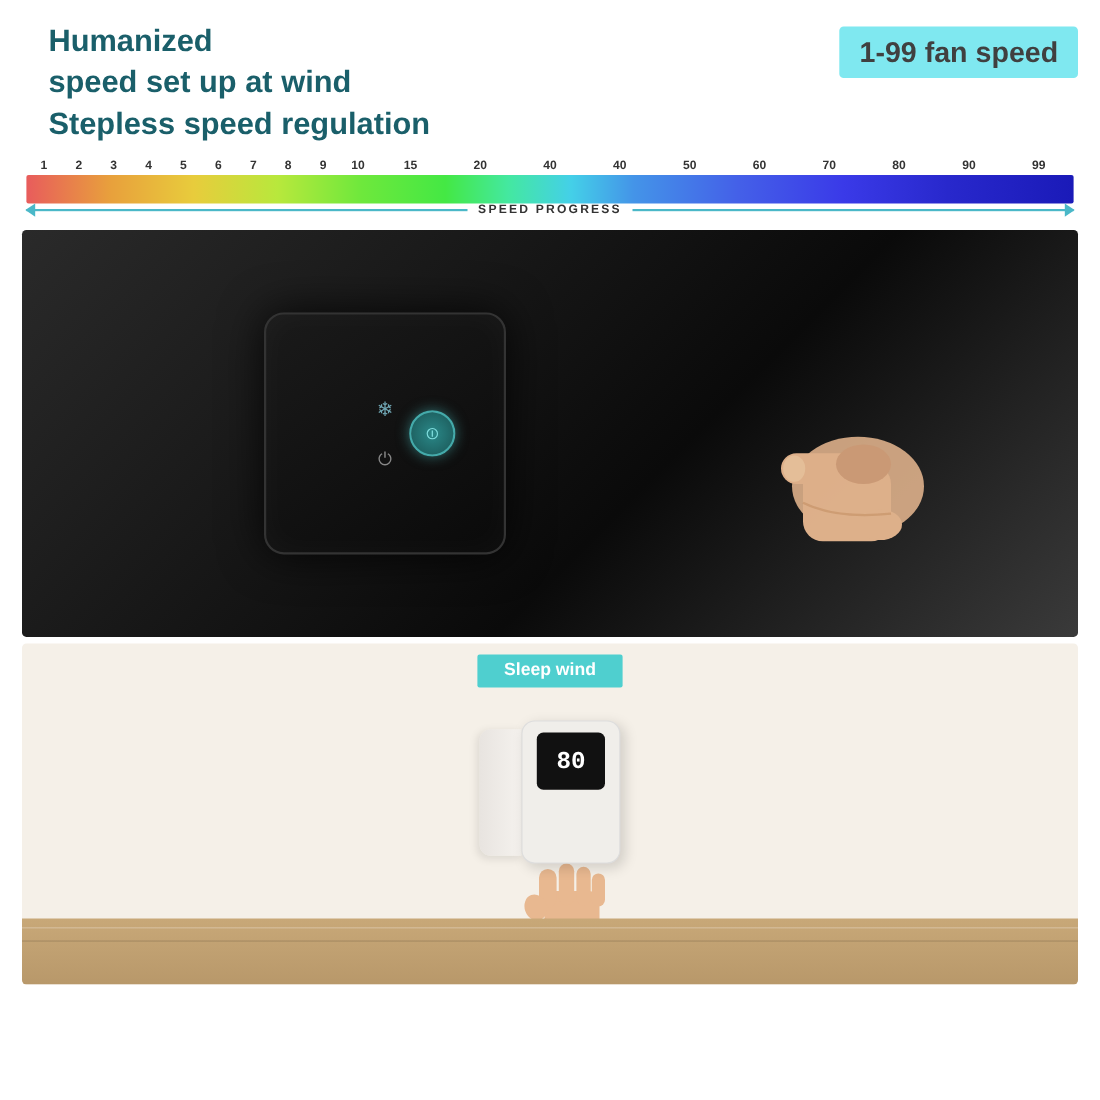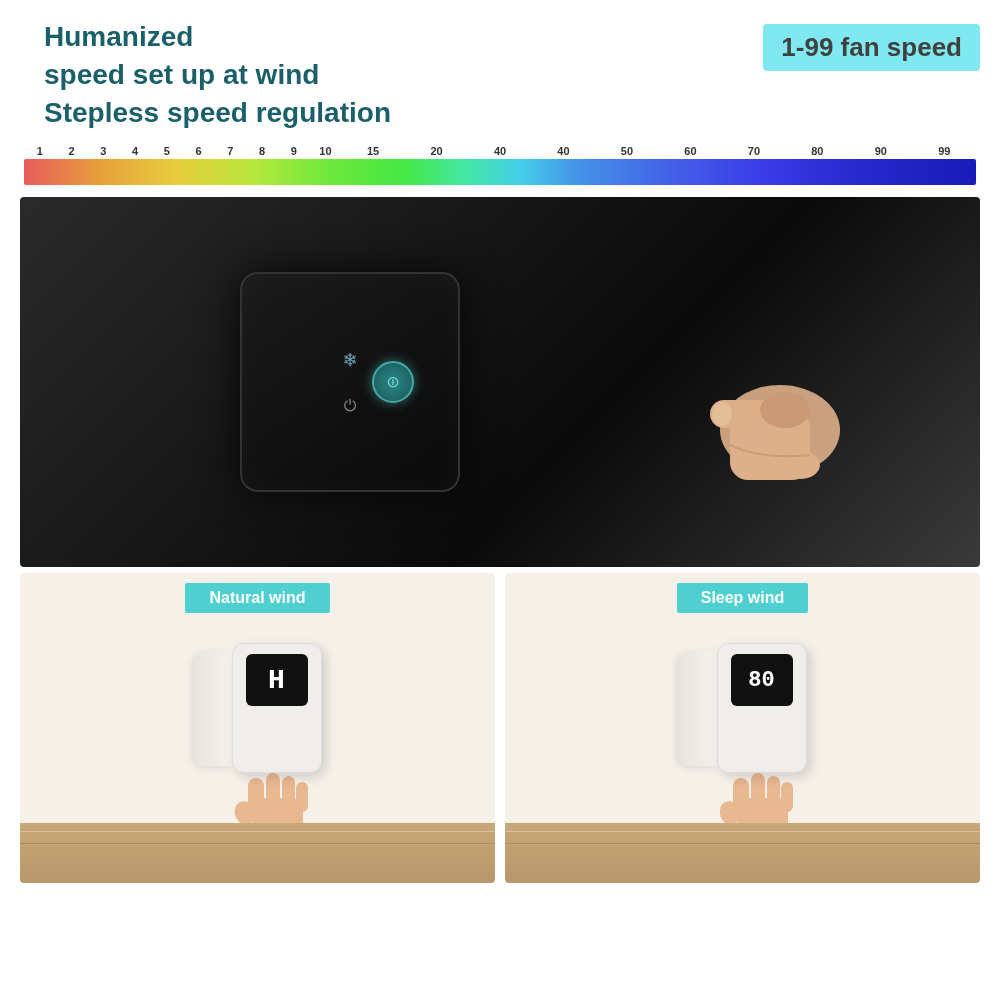--- a/index.html
+++ b/index.html
@@ -336,20 +336,25 @@
     <span class="speed-num wider">50</span>
     <span class="speed-num wider">60</span>
     <span class="speed-num wider">70</span>
     <span class="speed-num wider">80</span>
     <span class="speed-num wider">90</span>
     <span class="speed-num wider">99</span>
   </div>
   <div class="gradient-bar-container">
     <div class="gradient-bar"></div>
   </div>
+  <div class="arrow-row">
+    <div class="arrow-line arrow-left"></div>
+    <div class="speed-progress-label" style="margin: 0 10px; white-space:nowrap;">SPEED PROGRESS</div>
+    <div class="arrow-line arrow-right"></div>
+  </div>
 </div>
 
 <div class="middle-section">
   <div class="device-panel">
     <div class="fan-icon-top">❄</div>
     <div class="power-icon">⏻</div>
     <div class="touch-button">⏼</div>
   </div>
 
   <svg class="hand-svg" viewBox="0 0 280 280" xmlns="http://www.w3.org/2000/svg">
@@ -368,69 +373,41 @@
 
       <ellipse cx="22" cy="114" rx="10" ry="12" fill="#f0c8a0"></ellipse>
 
       <path d="M30 145 Q60 160 110 155" stroke="#c89060" stroke-width="2" fill="none" opacity="0.5"></path>
     </g>
   </svg>
 </div>
 
 <div class="bottom-section">
 
+
   <div class="wind-card">
-    <div class="wind-label">Natural wind</div>
+    <div class="wind-label">Sleep wind</div>
     <div class="wind-device-area">
-
       <div style="position:relative; display:flex; flex-direction:column; align-items:center;">
-
         <div style="display:flex; align-items:center; gap:0;">
-          <div style="width:38px; height:115px; background:linear-gradient(to right,#e8e4e0,#f5f2ee); border-radius:10px 0 0 10px; box-shadow: -2px 2px 8px rgba(0,0,0,0.1);"></div>
+          <div style="width:38px; height:115px; background:linear-gradient(to right,#e8e4e0,#f5f2ee); border-radius:10px 0 0 10px; box-shadow:-2px 2px 8px rgba(0,0,0,0.1);"></div>
           <div class="small-device">
-            <div class="small-screen natural">H</div>
+            <div class="small-screen">80</div>
           </div>
         </div>
 
         <svg width="90" height="90" viewBox="0 0 90 90" style="margin-top:-10px; margin-left:20px;">
           <g transform="translate(10,5)">
             <rect x="20" y="30" width="50" height="40" rx="10" fill="#e8b890"></rect>
             <rect x="15" y="10" width="16" height="35" rx="8" fill="#e8b890"></rect>
             <rect x="33" y="5" width="14" height="38" rx="7" fill="#e8b890"></rect>
             <rect x="49" y="8" width="13" height="35" rx="6.5" fill="#e8b890"></rect>
             <rect x="63" y="14" width="12" height="30" rx="6" fill="#e8b890"></rect>
             <ellipse cx="12" cy="45" rx="10" ry="12" fill="#e8b890" transform="rotate(-20,12,45)"></ellipse>
             <path d="M20 55 Q35 65 70 62" stroke="#d4a070" stroke-width="1.5" fill="none" opacity="0.4"></path>
           </g>
         </svg>
       </div>
     </div>
     <div class="wood-floor"></div>
   </div>
 
-  <div class="wind-card">
-    <div class="wind-label">Sleep wind</div>
-    <div class="wind-device-area">
-      <div style="position:relative; display:flex; flex-direction:column; align-items:center;">
-        <div style="display:flex; align-items:center; gap:0;">
-          <div style="width:38px; height:115px; background:linear-gradient(to right,#e8e4e0,#f5f2ee); border-radius:10px 0 0 10px; box-shadow:-2px 2px 8px rgba(0,0,0,0.1);"></div>
-          <div class="small-device">
-            <div class="small-screen">80</div>
-          </div>
-        </div>
-
-        <svg width="90" height="90" viewBox="0 0 90 90" style="margin-top:-10px; margin-left:20px;">
-          <g transform="translate(10,5)">
-            <rect x="20" y="30" width="50" height="40" rx="10" fill="#e8b890"></rect>
-            <rect x="15" y="10" width="16" height="35" rx="8" fill="#e8b890"></rect>
-            <rect x="33" y="5" width="14" height="38" rx="7" fill="#e8b890"></rect>
-            <rect x="49" y="8" width="13" height="35" rx="6.5" fill="#e8b890"></rect>
-            <rect x="63" y="14" width="12" height="30" rx="6" fill="#e8b890"></rect>
-            <ellipse cx="12" cy="45" rx="10" ry="12" fill="#e8b890" transform="rotate(-20,12,45)"></ellipse>
-            <path d="M20 55 Q35 65 70 62" stroke="#d4a070" stroke-width="1.5" fill="none" opacity="0.4"></path>
-          </g>
-        </svg>
-      </div>
-    </div>
-    <div class="wood-floor"></div>
-  </div>
-
 </div>
 
 </body></html>

